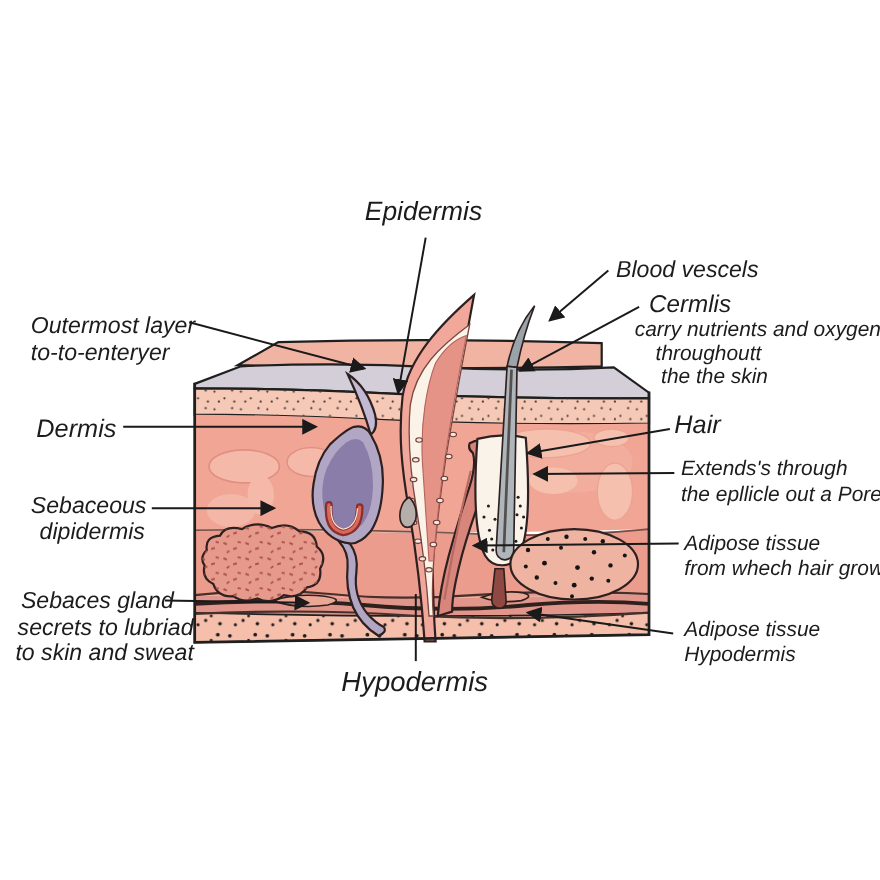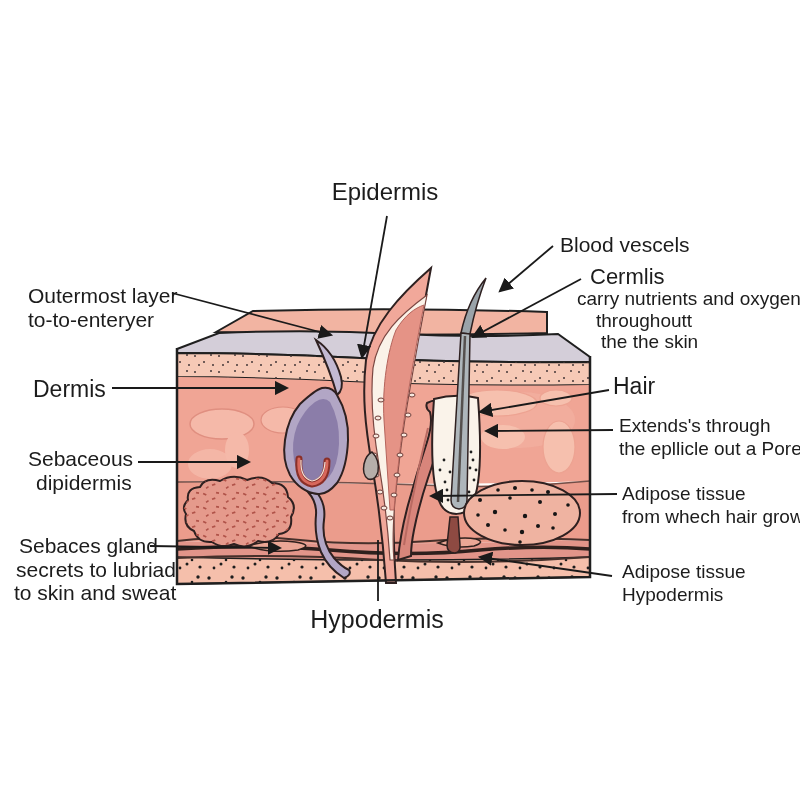--- a/index.html
+++ b/index.html
@@ -1,17 +1,17 @@
 <!DOCTYPE html>
 <html><head>
 <meta charset="utf-8">
 <style>
   html,body{margin:0;padding:0;background:#fff;}
   .stage{position:relative;width:800px;height:800px;background:#ffffff;overflow:hidden;
-         font-family:"Liberation Sans",sans-serif;}
+         font-family:"Liberation Sans",sans-serif;font-style:italic;}
   svg{display:block}
   text{fill:#1c1c1c;font-family:"Liberation Sans",sans-serif;}
   .lbl-lg{font-size:24px;}
   .lbl-md{font-size:21px;}
   .lbl-t{font-size:22px;}
   .lbl-sm{font-size:19px;}
   .lbl-hair{font-size:23px;}
   .lbl-bottom{font-size:25px;}
   .leader{stroke:#1a1a1a;stroke-width:1.8;fill:none;}
 </style>

